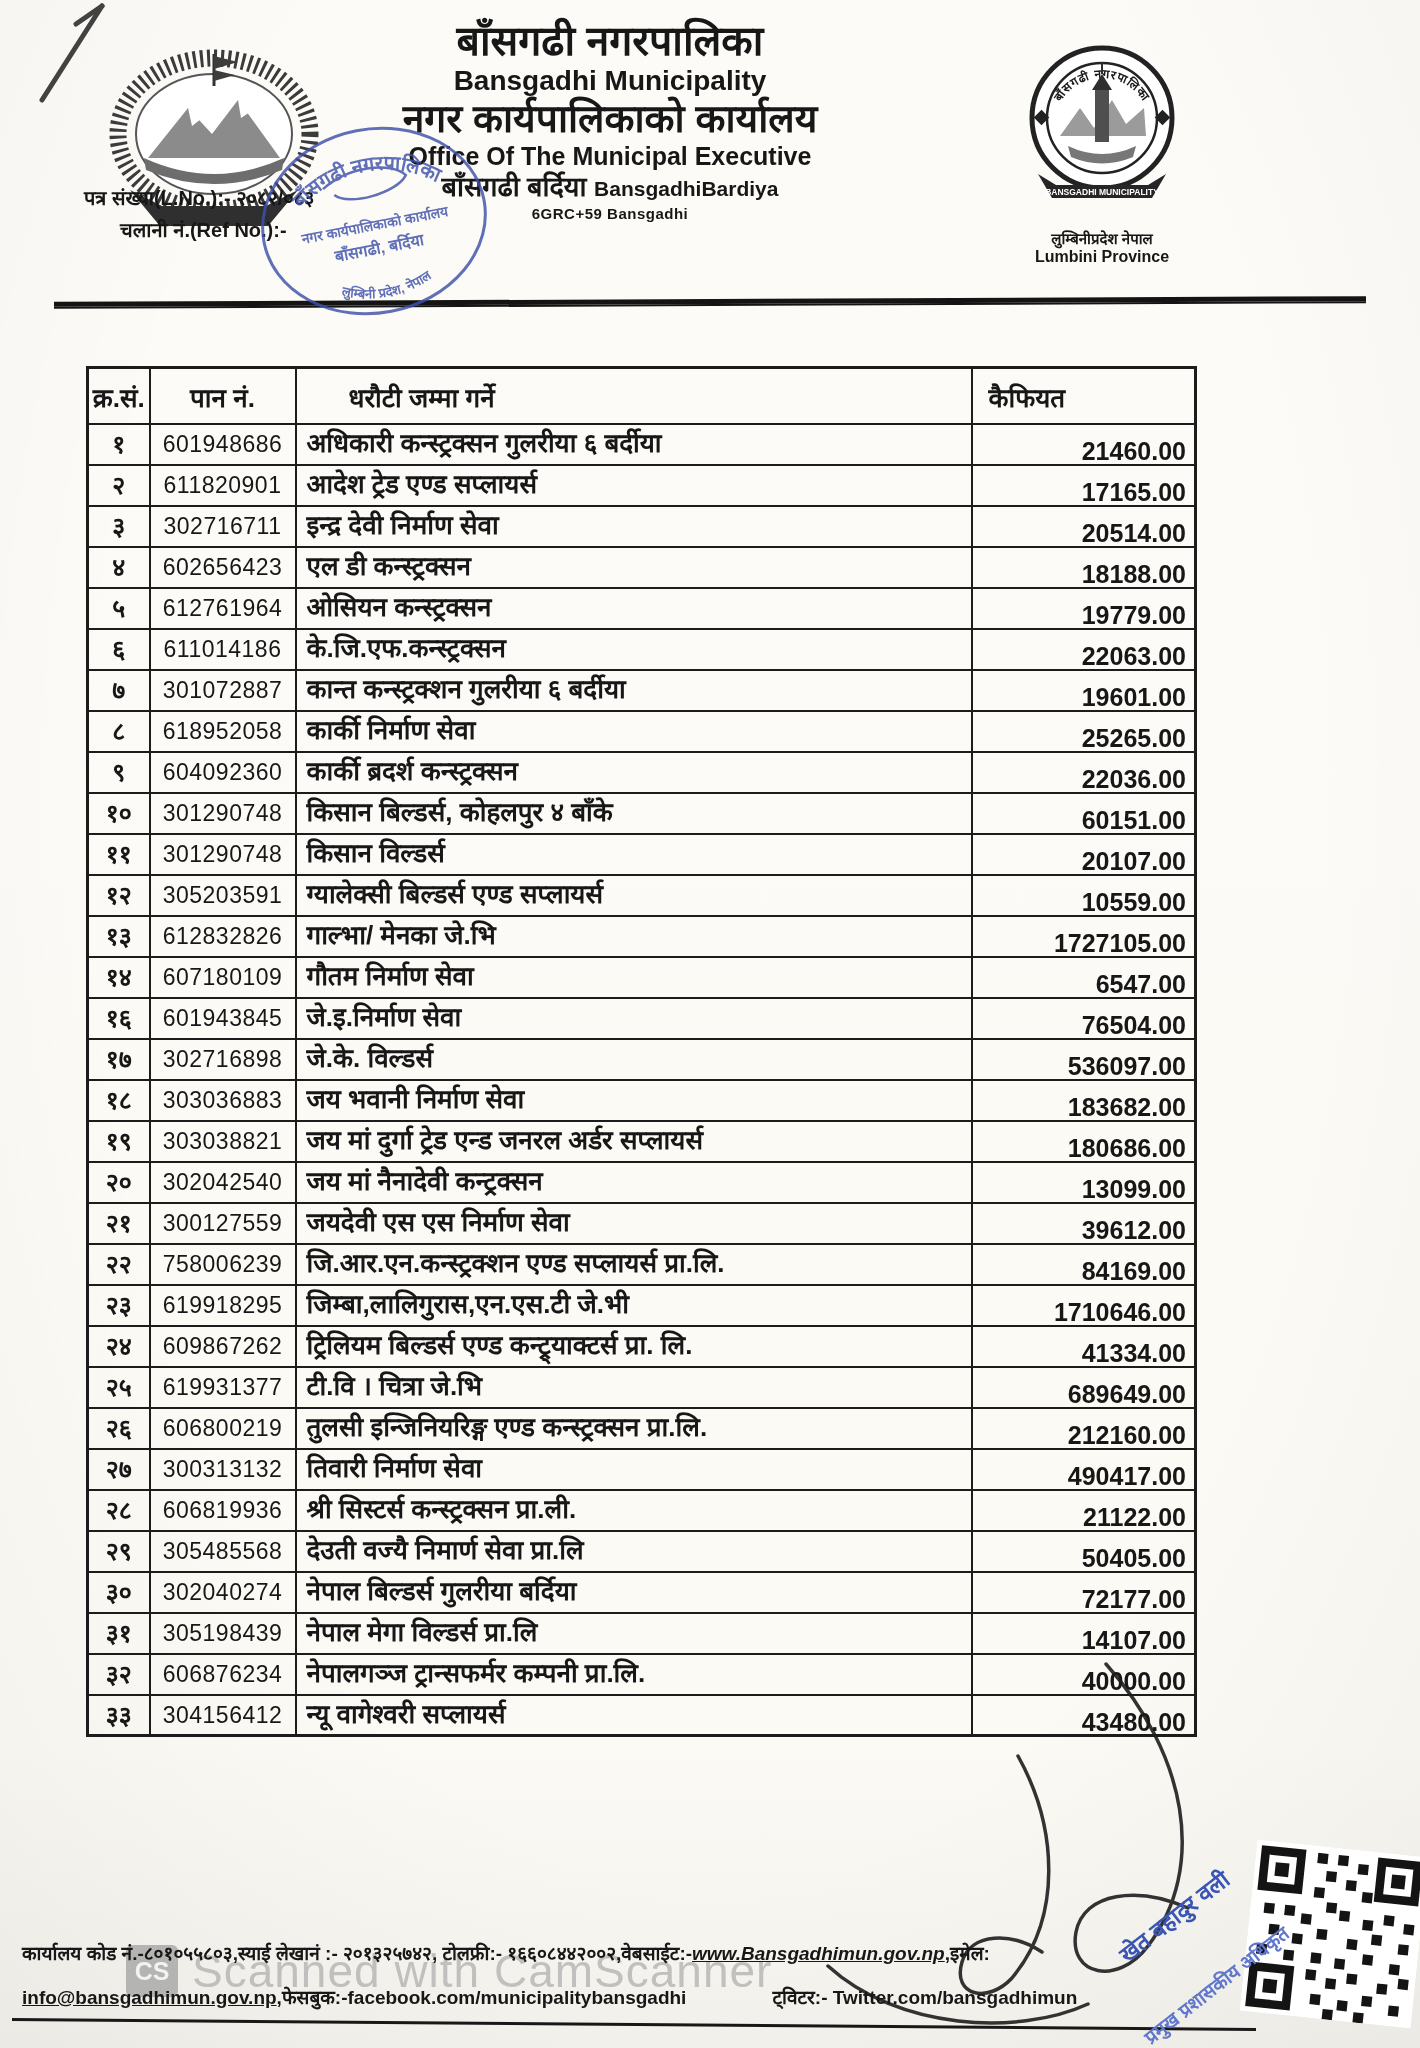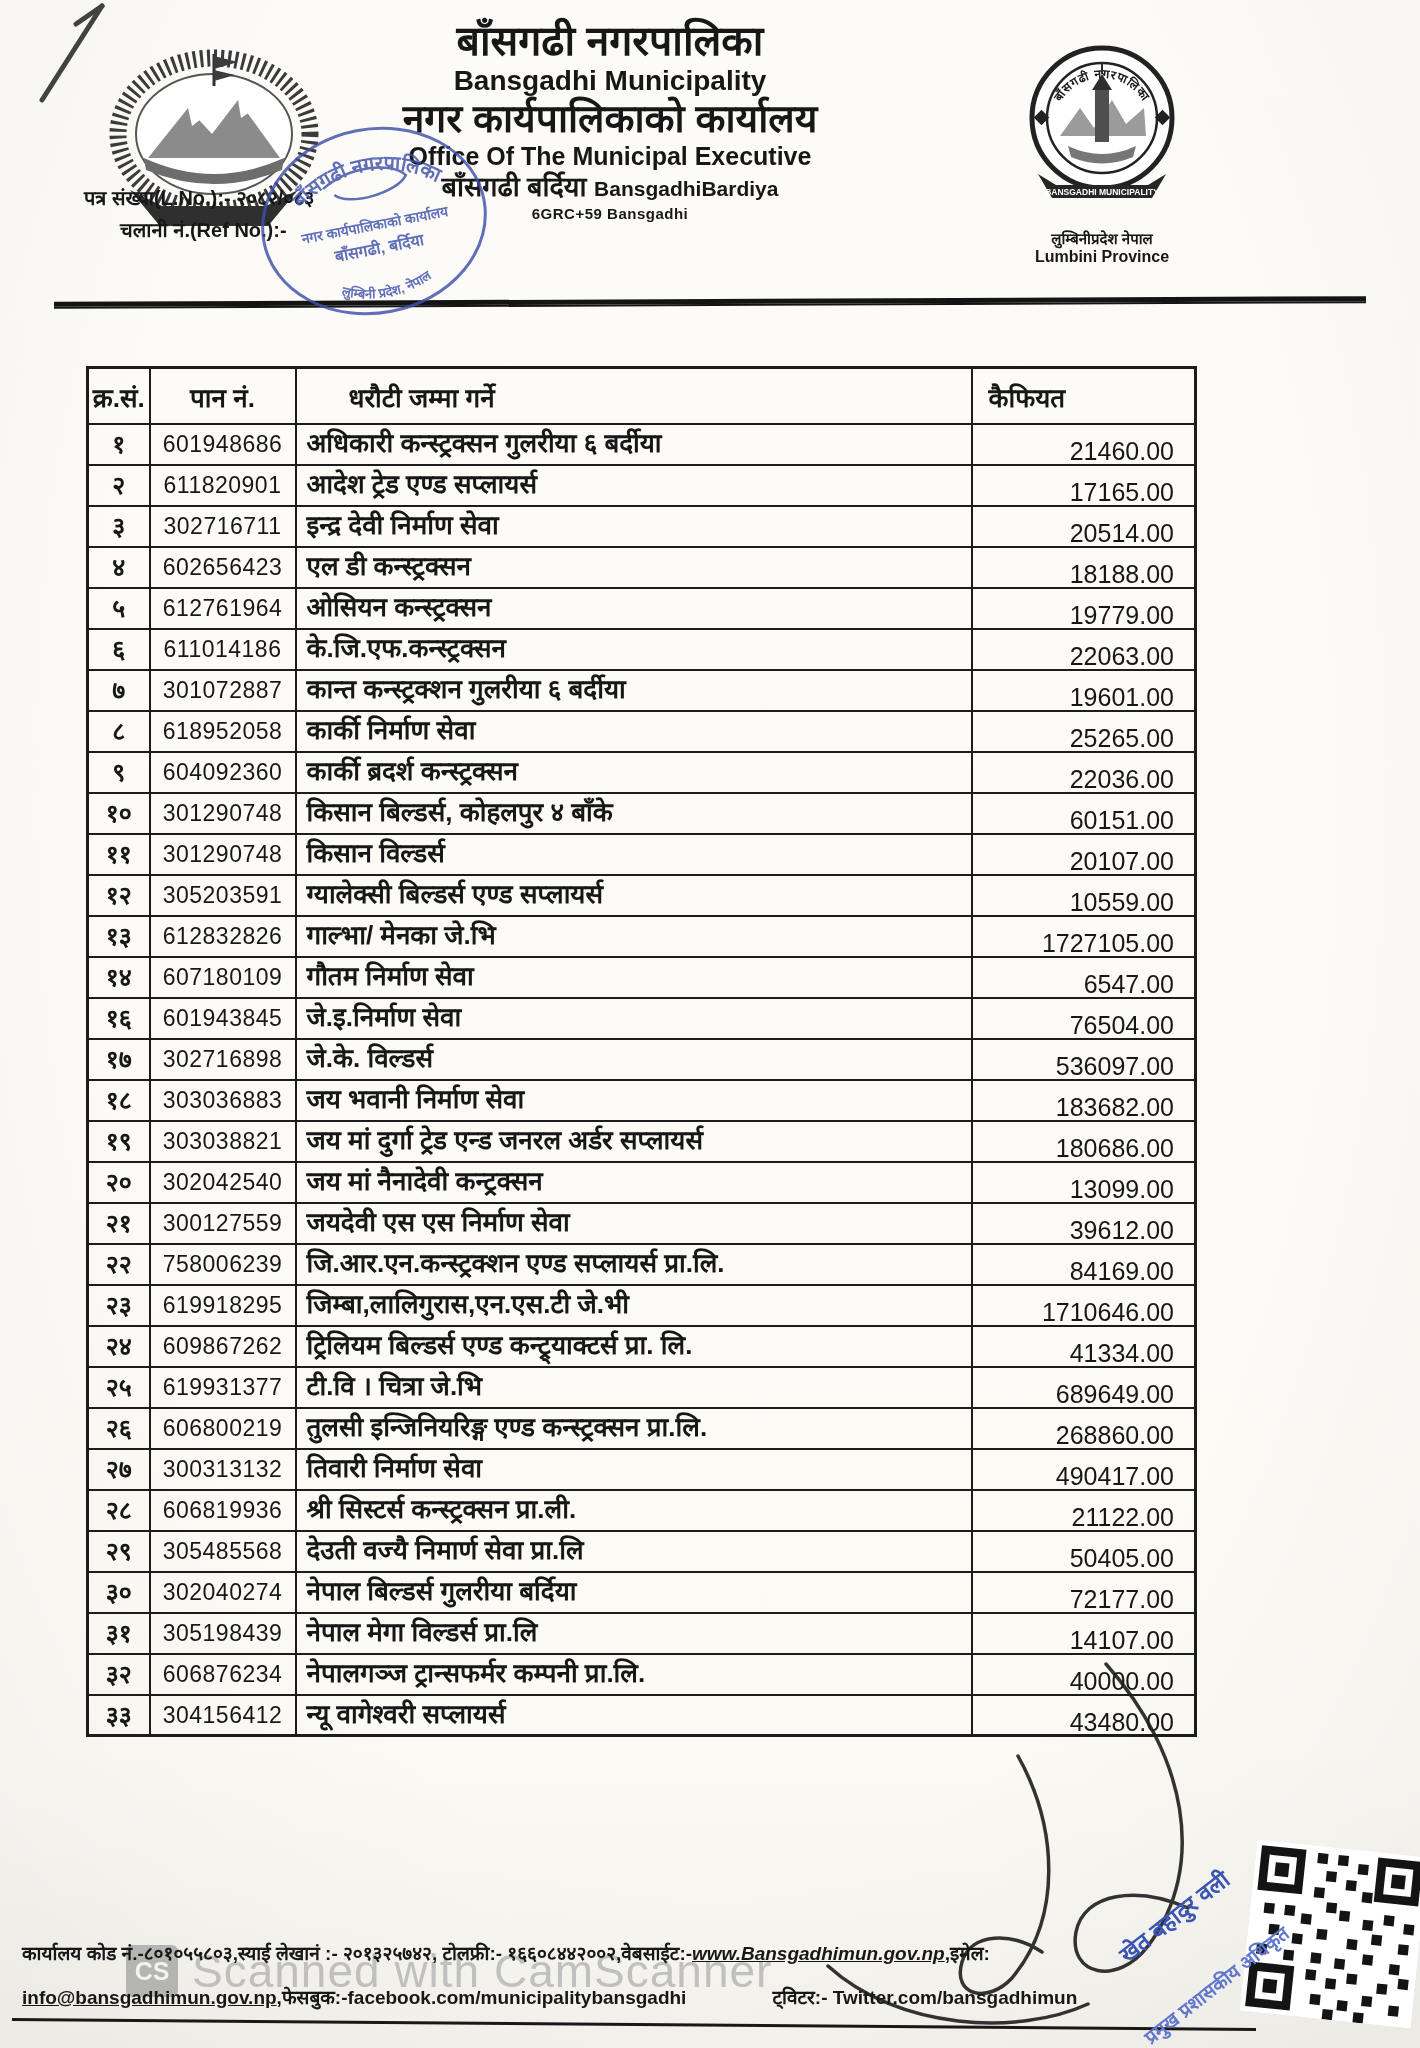--- a/index.html
+++ b/index.html
@@ -43,21 +43,21 @@
   td { height:41px; line-height:1.05; }
   .c-sn   { width:62px;  text-align:center; }
   .c-pan  { width:146px; text-align:center; }
   .c-name { width:676px; text-align:left; }
   .c-amt  { width:224px; text-align:right; }
   th.c-name { text-align:left; padding-left:52px; }
   th.c-amt  { text-align:left; padding-left:16px; }
   td.c-sn   { font-size:25px; font-weight:bold; }
   td.c-pan  { font-size:23px; font-weight:normal; letter-spacing:.5px; }
   td.c-name { font-size:26px; font-weight:bold; padding-left:10px; }
-  td.c-amt  { font-size:25px; font-weight:normal; padding-right:20px; }
+  td.c-amt  { font-size:25px; font-weight:bold; padding-right:8px; }
   td.c-amt span { display:inline-block; transform:translateY(7px); }
   
   .signature { position:absolute; left:756px; top:1636px; z-index:3; }
   .off-stamp-1 { position:absolute; left:1108px; top:1900px; transform:rotate(-38deg);
                  color:#3a55b4; font-size:23px; font-weight:bold; white-space:nowrap; z-index:4; }
   .off-stamp-2 { position:absolute; left:1128px; top:1972px; transform:rotate(-38deg);
                  color:#6077cd; font-size:19px; font-weight:bold; white-space:nowrap; z-index:4; }
   .qr { position:absolute; left:1248px; top:1848px; width:172px; height:172px;
         transform:rotate(6deg); z-index:2; }
   
@@ -336,21 +336,21 @@
       <td class="c-sn">२५</td>
       <td class="c-pan">619931377</td>
       <td class="c-name">टी.वि । चित्रा जे.भि</td>
       <td class="c-amt"><span>689649.00</span></td>
     </tr>
 
     <tr>
       <td class="c-sn">२६</td>
       <td class="c-pan">606800219</td>
       <td class="c-name">तुलसी इन्जिनियरिङ्ग एण्ड कन्स्ट्रक्सन प्रा.लि.</td>
-      <td class="c-amt"><span>268860.00</span></td>
+      <td class="c-amt"><span>212160.00</span></td>
     </tr>
 
     <tr>
       <td class="c-sn">२७</td>
       <td class="c-pan">300313132</td>
       <td class="c-name">तिवारी निर्माण सेवा</td>
       <td class="c-amt"><span>490417.00</span></td>
     </tr>
 
     <tr>

